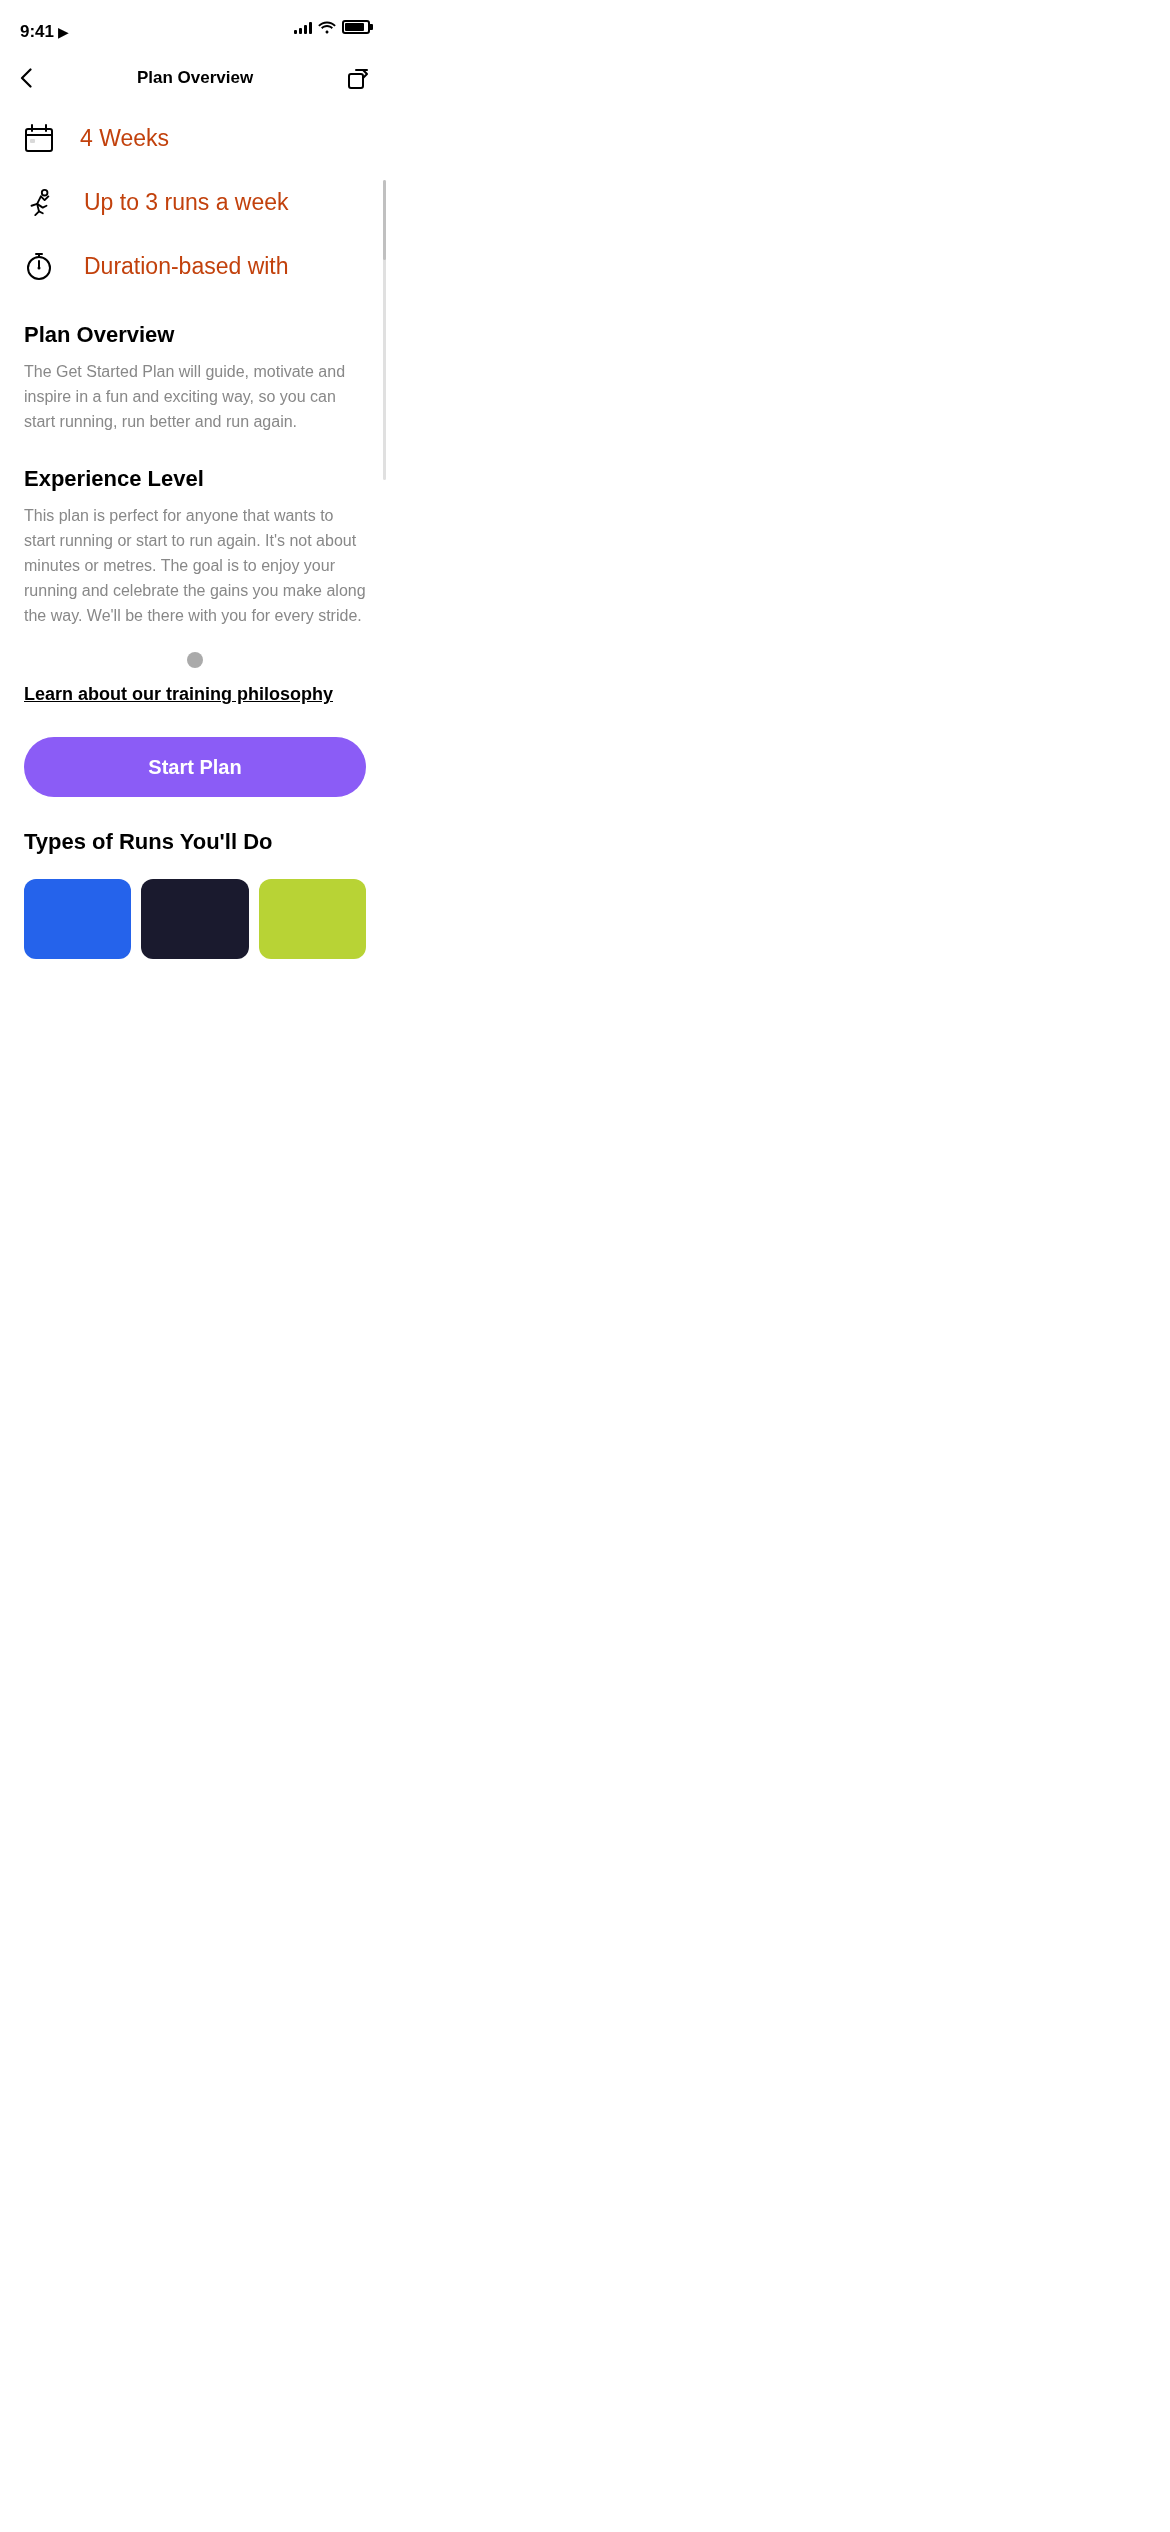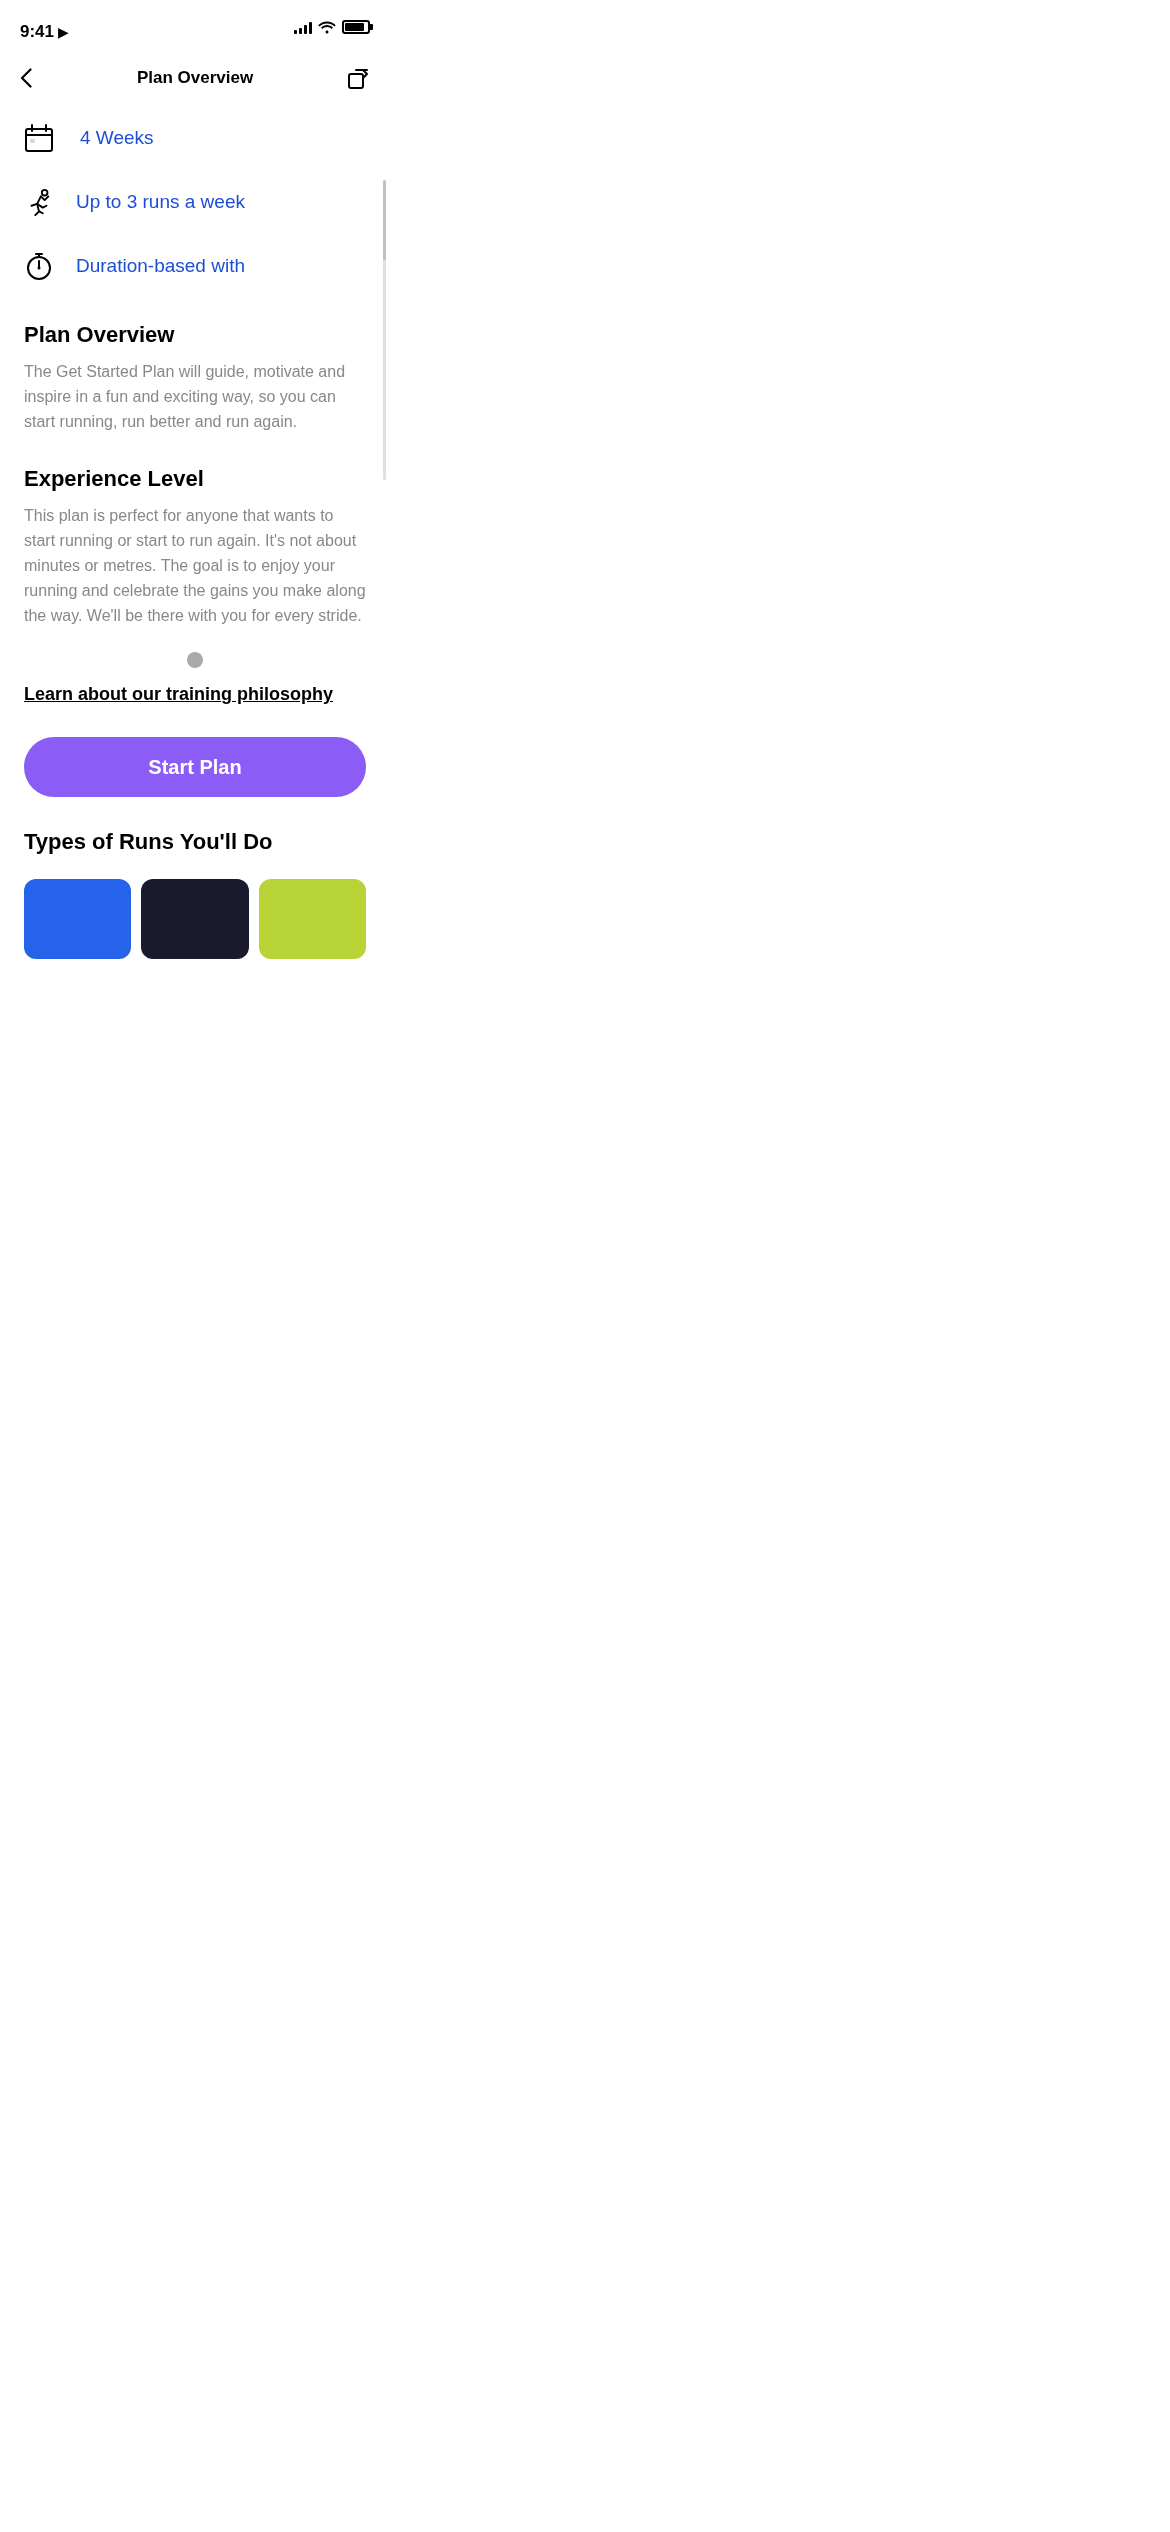--- a/index.html
+++ b/index.html
@@ -141,40 +141,40 @@
     
     .content {
       padding: 0 24px;
     }
 
     
     .feature-item {
       display: flex;
       align-items: center;
       padding: 14px 0;
-      gap: 16px;
+      gap: 24px;
     }
 
     .feature-icon {
       width: 36px;
       height: 36px;
       display: flex;
       align-items: center;
       justify-content: flex-start;
       flex-shrink: 0;
     }
 
     .feature-icon svg {
       width: 30px;
       height: 30px;
     }
 
     .feature-text {
-      font-size: 19px;
-      color: #1d4ed8;
+      font-size: 23px;
+      color: #c2410c;
       font-weight: 400;
     }
 
     
     .section {
       margin-top: 24px;
       padding-bottom: 8px;
     }
 
     .section-title {

